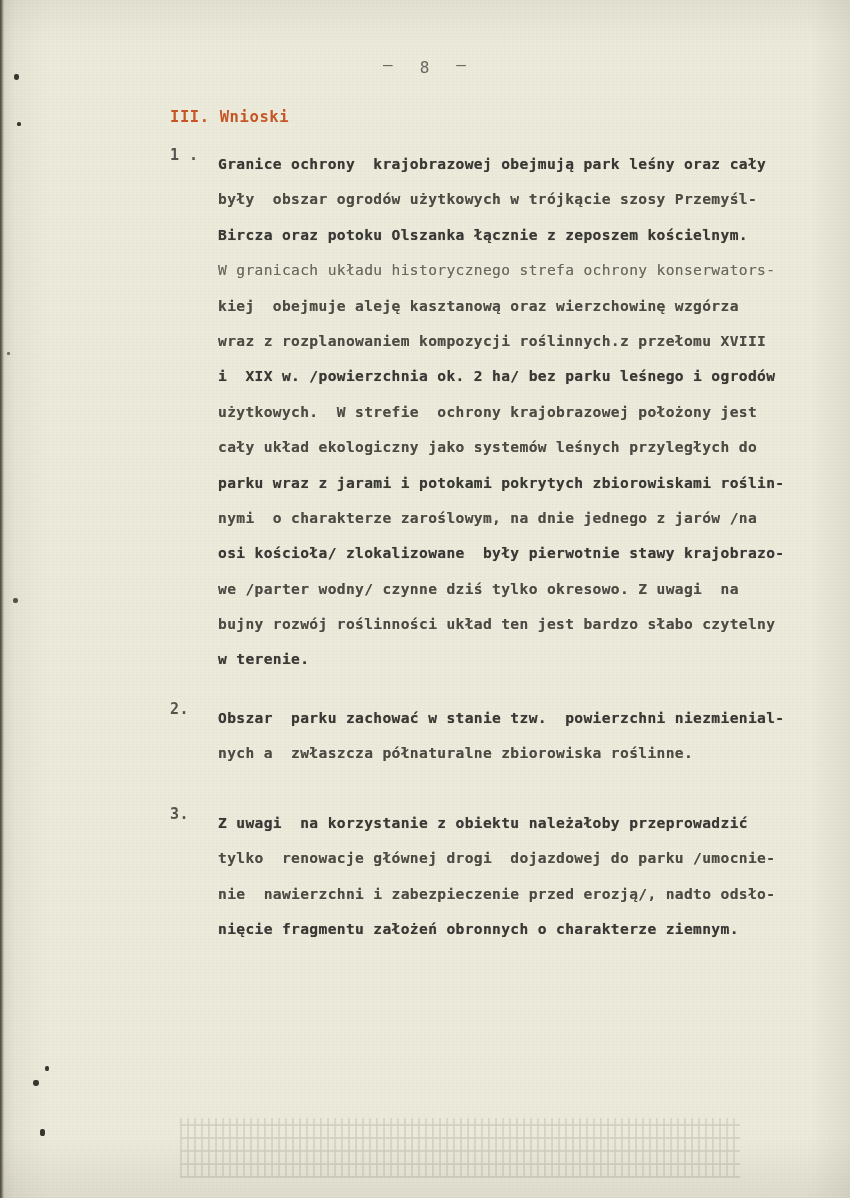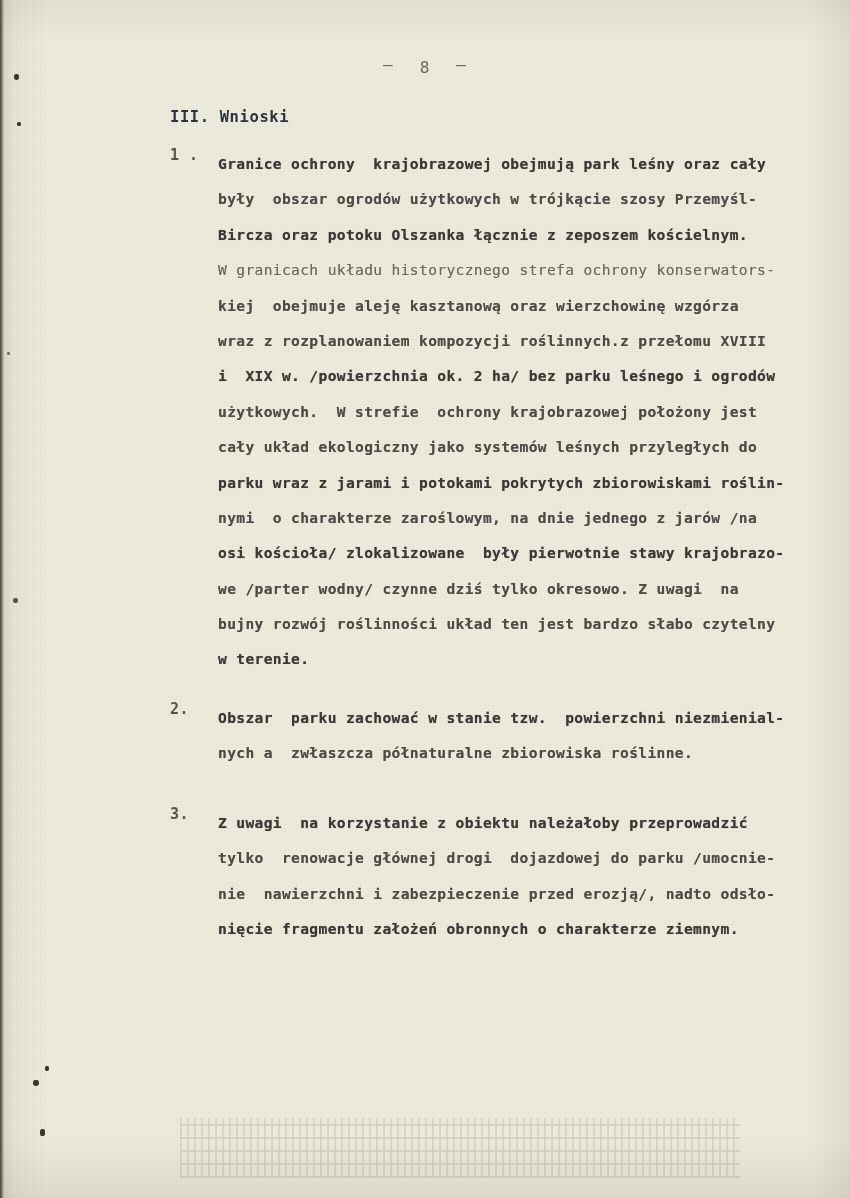--- a/index.html
+++ b/index.html
@@ -78,21 +78,21 @@
     opacity: .82;
   }
   .folio .dash { display: inline-block; padding: 0 26px; position: relative; top: -3px; }
 
   .heading {
     position: absolute;
     top: 108px;
     left: 170px;
     font-size: 15.5px;
     letter-spacing: .6px;
-    color: #0f172a;
+    color: #c2410c;
     font-weight: 700;
     opacity: .88;
   }
 
   .para {
     position: absolute;
     left: 170px;
     width: 690px;
   }
 

